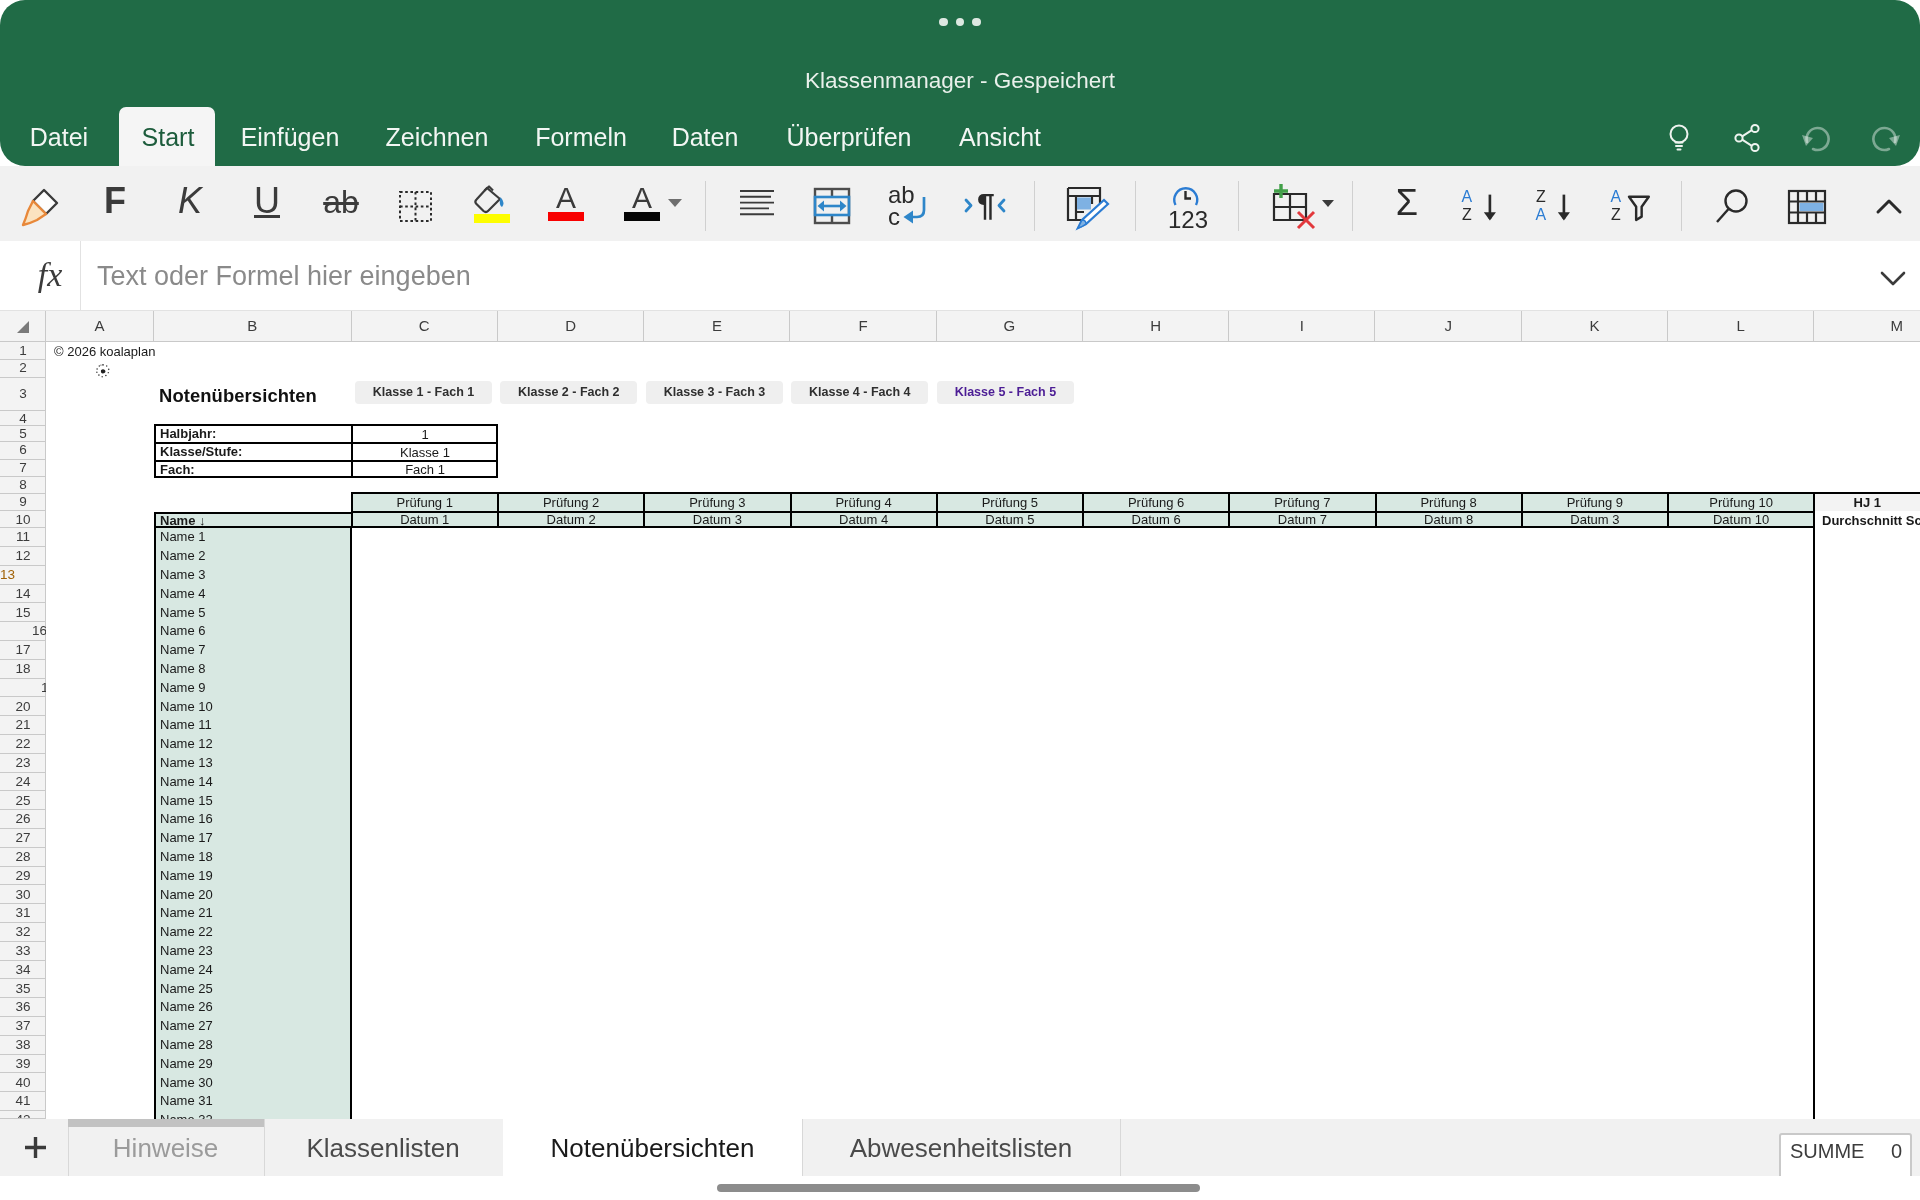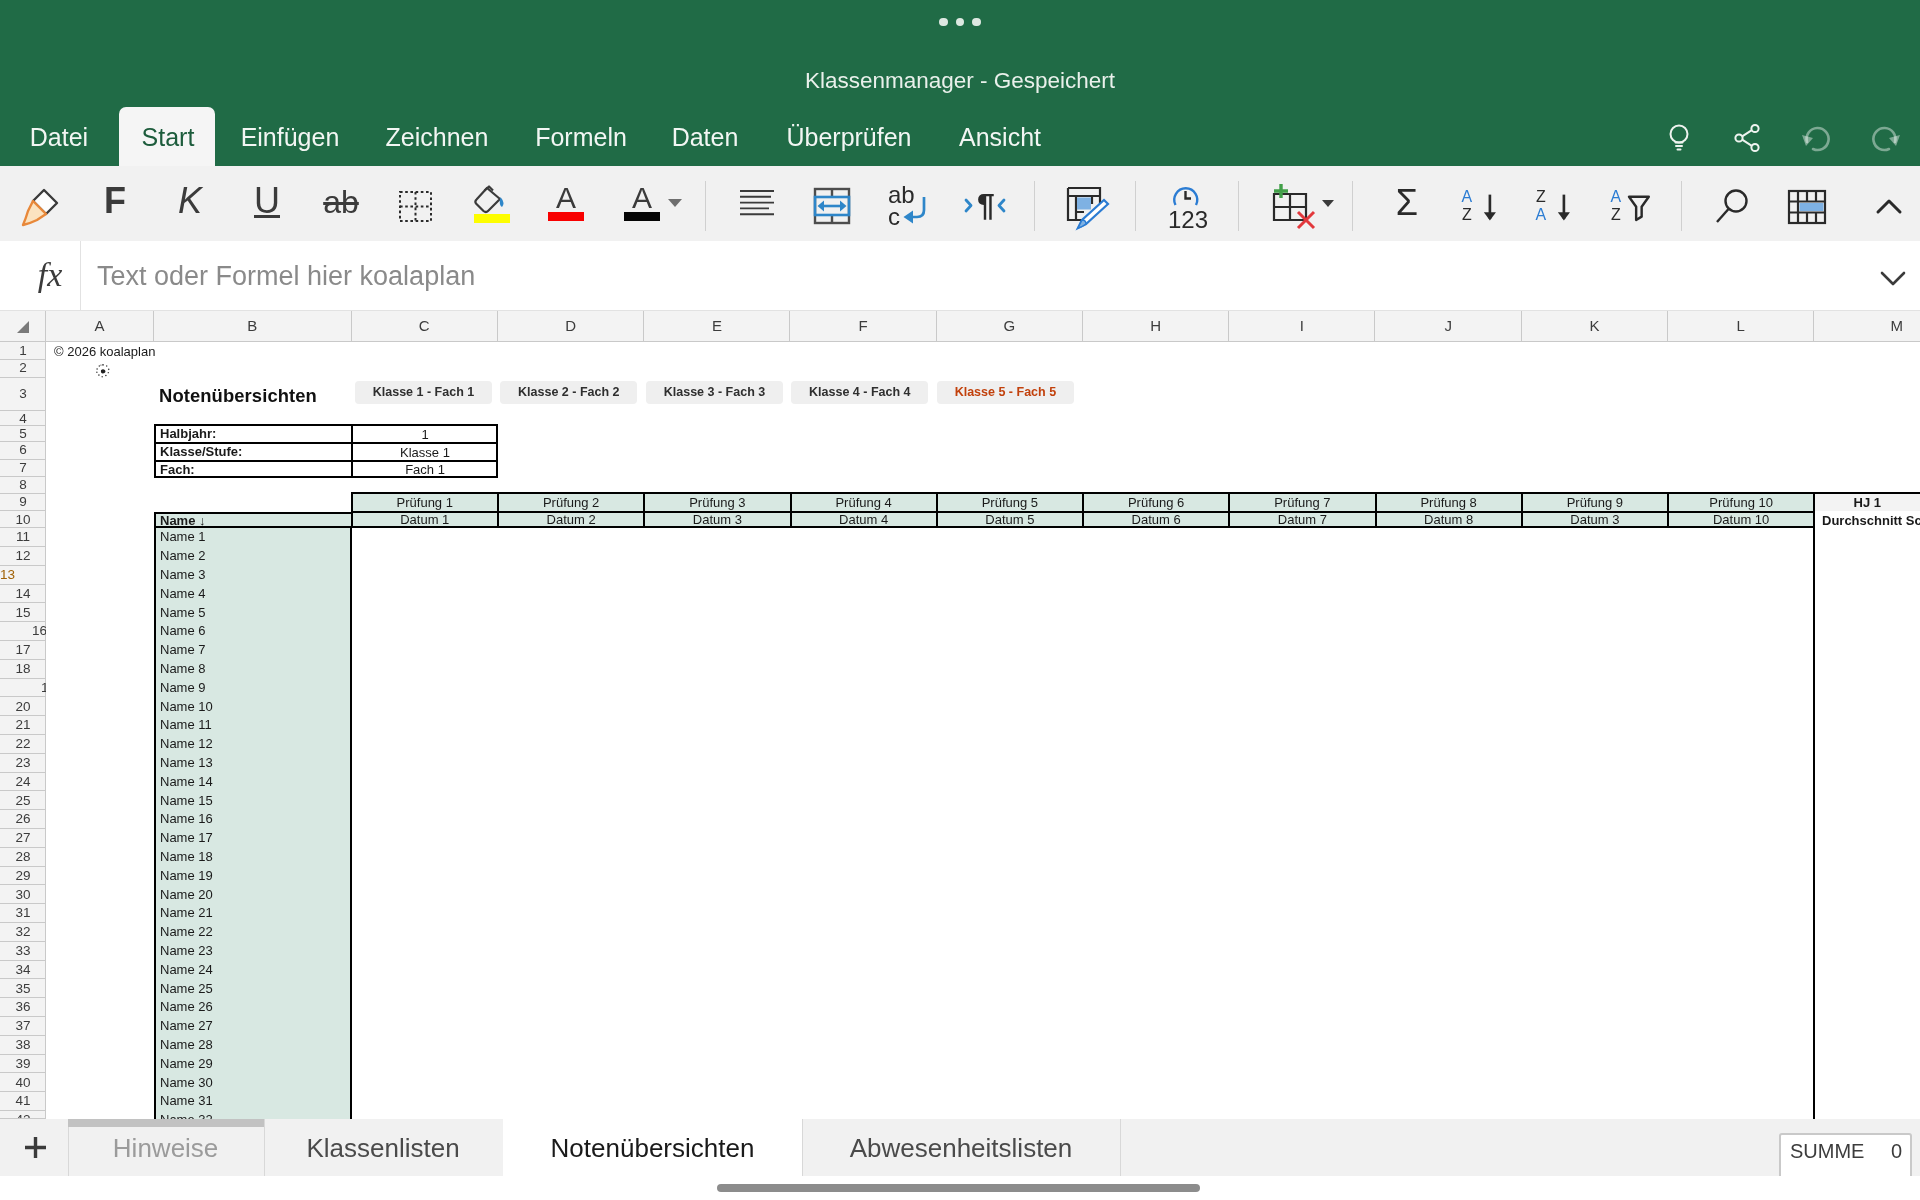--- a/index.html
+++ b/index.html
@@ -2,21 +2,21 @@
 <html><head><meta charset="utf-8"><style>
 *{margin:0;padding:0;box-sizing:border-box;}
 html,body{width:1920px;height:1200px;overflow:hidden;background:#fff;font-family:"Liberation Sans",sans-serif;}
 .abs{position:absolute;}
 body{position:relative;}
 .ic{position:absolute;top:189px;}
 .sep{position:absolute;top:181px;height:50px;width:1px;background:#d0d0d0;}
 .cell{position:absolute;font-size:13px;color:#1a1a1a;white-space:nowrap;}
 .ctr{display:flex;align-items:center;justify-content:center;}
 </style></head><body>
-<div class="abs" style="left:0;top:0;width:1920px;height:166px;background:#206b46;">
+<div class="abs" style="left:0;top:0;width:1920px;height:166px;background:#206b46;border-radius:25px;">
 <div class="abs" style="left:939.25px;top:17.5px;width:8.5px;height:8.5px;border-radius:50%;background:#dde8e1;"></div>
 <div class="abs" style="left:955.75px;top:17.5px;width:8.5px;height:8.5px;border-radius:50%;background:#dde8e1;"></div>
 <div class="abs" style="left:972.25px;top:17.5px;width:8.5px;height:8.5px;border-radius:50%;background:#dde8e1;"></div>
 <div class="abs" style="left:0;top:68px;width:1920px;text-align:center;font-size:22.5px;color:#e9f0eb;">Klassenmanager - Gespeichert</div>
 <div class="abs" style="left:118.5px;top:107px;width:96.5px;height:59px;background:#f5f5f5;border-radius:7px 7px 0 0;"></div>
 <div class="abs" style="left:-41px;top:107px;width:200px;height:59px;line-height:60px;text-align:center;font-size:25px;color:#f2f6f3;">Datei</div>
 <div class="abs" style="left:68px;top:107px;width:200px;height:59px;line-height:60px;text-align:center;font-size:25px;color:#1d5c3c;">Start</div>
 <div class="abs" style="left:190px;top:107px;width:200px;height:59px;line-height:60px;text-align:center;font-size:25px;color:#f2f6f3;">Einfügen</div>
 <div class="abs" style="left:337px;top:107px;width:200px;height:59px;line-height:60px;text-align:center;font-size:25px;color:#f2f6f3;">Zeichnen</div>
 <div class="abs" style="left:481px;top:107px;width:200px;height:59px;line-height:60px;text-align:center;font-size:25px;color:#f2f6f3;">Formeln</div>
@@ -182,21 +182,21 @@
 <path d="M3 13.5 H39 M3 24.5 H39 M12 3 V13.5 M21 3 V13.5 M30 3 V13.5 M12 24.5 V35 M21 24.5 V35 M30 24.5 V35 M12 13.5 V24.5"></path>
     </g>
 <rect x="13.5" y="15" width="24" height="8" fill="#7eb1e3"></rect>
   </svg>
 <svg class="abs" style="left:1874px;top:196px;" width="30" height="22" viewBox="0 0 30 22">
 <path d="M4 16 L15 5 L26 16" fill="none" stroke="#2a2a2a" stroke-width="3" stroke-linecap="round" stroke-linejoin="round"></path>
   </svg>
 <div class="abs" style="left:0;top:241px;width:1920px;height:70px;background:#fff;border-bottom:1px solid #e2e2e2;">
 <div class="abs" style="left:24px;top:8px;width:52px;height:52px;font-family:'Liberation Serif',serif;font-style:italic;font-size:34px;color:#3b3b3b;text-align:center;line-height:52px;">fx</div>
 <div class="abs" style="left:80px;top:0;width:1px;height:70px;background:#e2e2e2;"></div>
-<div class="abs" style="left:97px;top:0;height:70px;line-height:70px;font-size:27px;color:#8a8a8a;">Text oder Formel hier koalaplan</div>
+<div class="abs" style="left:97px;top:0;height:70px;line-height:70px;font-size:27px;color:#8a8a8a;">Text oder Formel hier eingeben</div>
 <svg class="abs" style="left:1879px;top:27px;" width="28" height="22" viewBox="0 0 28 22">
 <path d="M3 5 L14 16 L25 5" fill="none" stroke="#3b3b3b" stroke-width="2.6" stroke-linecap="round" stroke-linejoin="round"></path>
     </svg>
 </div>
 <div class="abs" style="left:0;top:311px;width:1920px;height:31px;background:#f3f3f3;border-bottom:1px solid #c9c9c9;">
 <div class="abs" style="left:0;top:0;width:46px;height:31px;border-right:1px solid #c9c9c9;"><svg width="46" height="31">
         <path d="M17 22 L29 22 L29 10 Z" fill="#7a7a7a"></path>
       </svg></div>
 <div class="abs" style="left:46px;top:0;width:108px;height:31px;line-height:30px;text-align:center;font-size:15px;color:#3c3c3c;border-right:1px solid #c9c9c9;">A</div>
 <div class="abs" style="left:154px;top:0;width:197.5px;height:31px;line-height:30px;text-align:center;font-size:15px;color:#3c3c3c;border-right:1px solid #c9c9c9;">B</div>
@@ -271,21 +271,21 @@
         <circle cx="6.5" cy="5" r="0.9"></circle>
         <circle cx="8.5" cy="3.8" r="0.7"></circle>
 <path d="M8.5 10 q2.5 -2.5 5 0 q1.5 2.5 -1.5 3.8 q-4 1 -3.5 -3.8" fill="#222"></path>
       </g>
     </svg>
 <div class="abs" style="left:159px;top:40.9px;height:26px;line-height:26px;font-size:18.4px;font-weight:bold;color:#111;letter-spacing:0.1px;white-space:nowrap;">Notenübersichten</div>
 <div class="abs ctr" style="left:355px;top:39px;width:137px;height:22.6px;background:#efefef;border-radius:4px;font-size:12.5px;font-weight:bold;color:#2f2f2f;">Klasse 1 - Fach 1</div>
 <div class="abs ctr" style="left:500.3px;top:39px;width:137px;height:22.6px;background:#efefef;border-radius:4px;font-size:12.5px;font-weight:bold;color:#2f2f2f;">Klasse 2 - Fach 2</div>
 <div class="abs ctr" style="left:646px;top:39px;width:137px;height:22.6px;background:#efefef;border-radius:4px;font-size:12.5px;font-weight:bold;color:#2f2f2f;">Klasse 3 - Fach 3</div>
 <div class="abs ctr" style="left:791.3px;top:39px;width:137px;height:22.6px;background:#efefef;border-radius:4px;font-size:12.5px;font-weight:bold;color:#2f2f2f;">Klasse 4 - Fach 4</div>
-<div class="abs ctr" style="left:936.9px;top:39px;width:137px;height:22.6px;background:#efefef;border-radius:4px;font-size:12.5px;font-weight:bold;color:#c2410c;">Klasse 5 - Fach 5</div>
+<div class="abs ctr" style="left:936.9px;top:39px;width:137px;height:22.6px;background:#efefef;border-radius:4px;font-size:12.5px;font-weight:bold;color:#4c1d95;">Klasse 5 - Fach 5</div>
 <div class="abs" style="left:154px;top:81.8px;width:344px;height:53.8px;border:2px solid #000;"></div>
 <div class="abs" style="left:154px;top:100.3px;width:344px;height:2px;background:#000;"></div>
 <div class="abs" style="left:154px;top:117.8px;width:344px;height:2px;background:#000;"></div>
 <div class="abs" style="left:350.5px;top:81.8px;width:2px;height:53.8px;background:#000;"></div>
 <div class="cell" style="left:160px;top:83.8px;height:16.5px;line-height:16.5px;font-weight:bold;">Halbjahr:</div>
 <div class="cell ctr" style="left:352px;top:83.8px;width:146px;height:16.5px;">1</div>
 <div class="cell" style="left:160px;top:102.3px;height:15.5px;line-height:15.5px;font-weight:bold;">Klasse/Stufe:</div>
 <div class="cell ctr" style="left:352px;top:102.3px;width:146px;height:15.5px;">Klasse 1</div>
 <div class="cell" style="left:160px;top:119.8px;height:15.7px;line-height:15.7px;font-weight:bold;">Fach:</div>
 <div class="cell ctr" style="left:352px;top:119.8px;width:146px;height:15.7px;">Fach 1</div>

